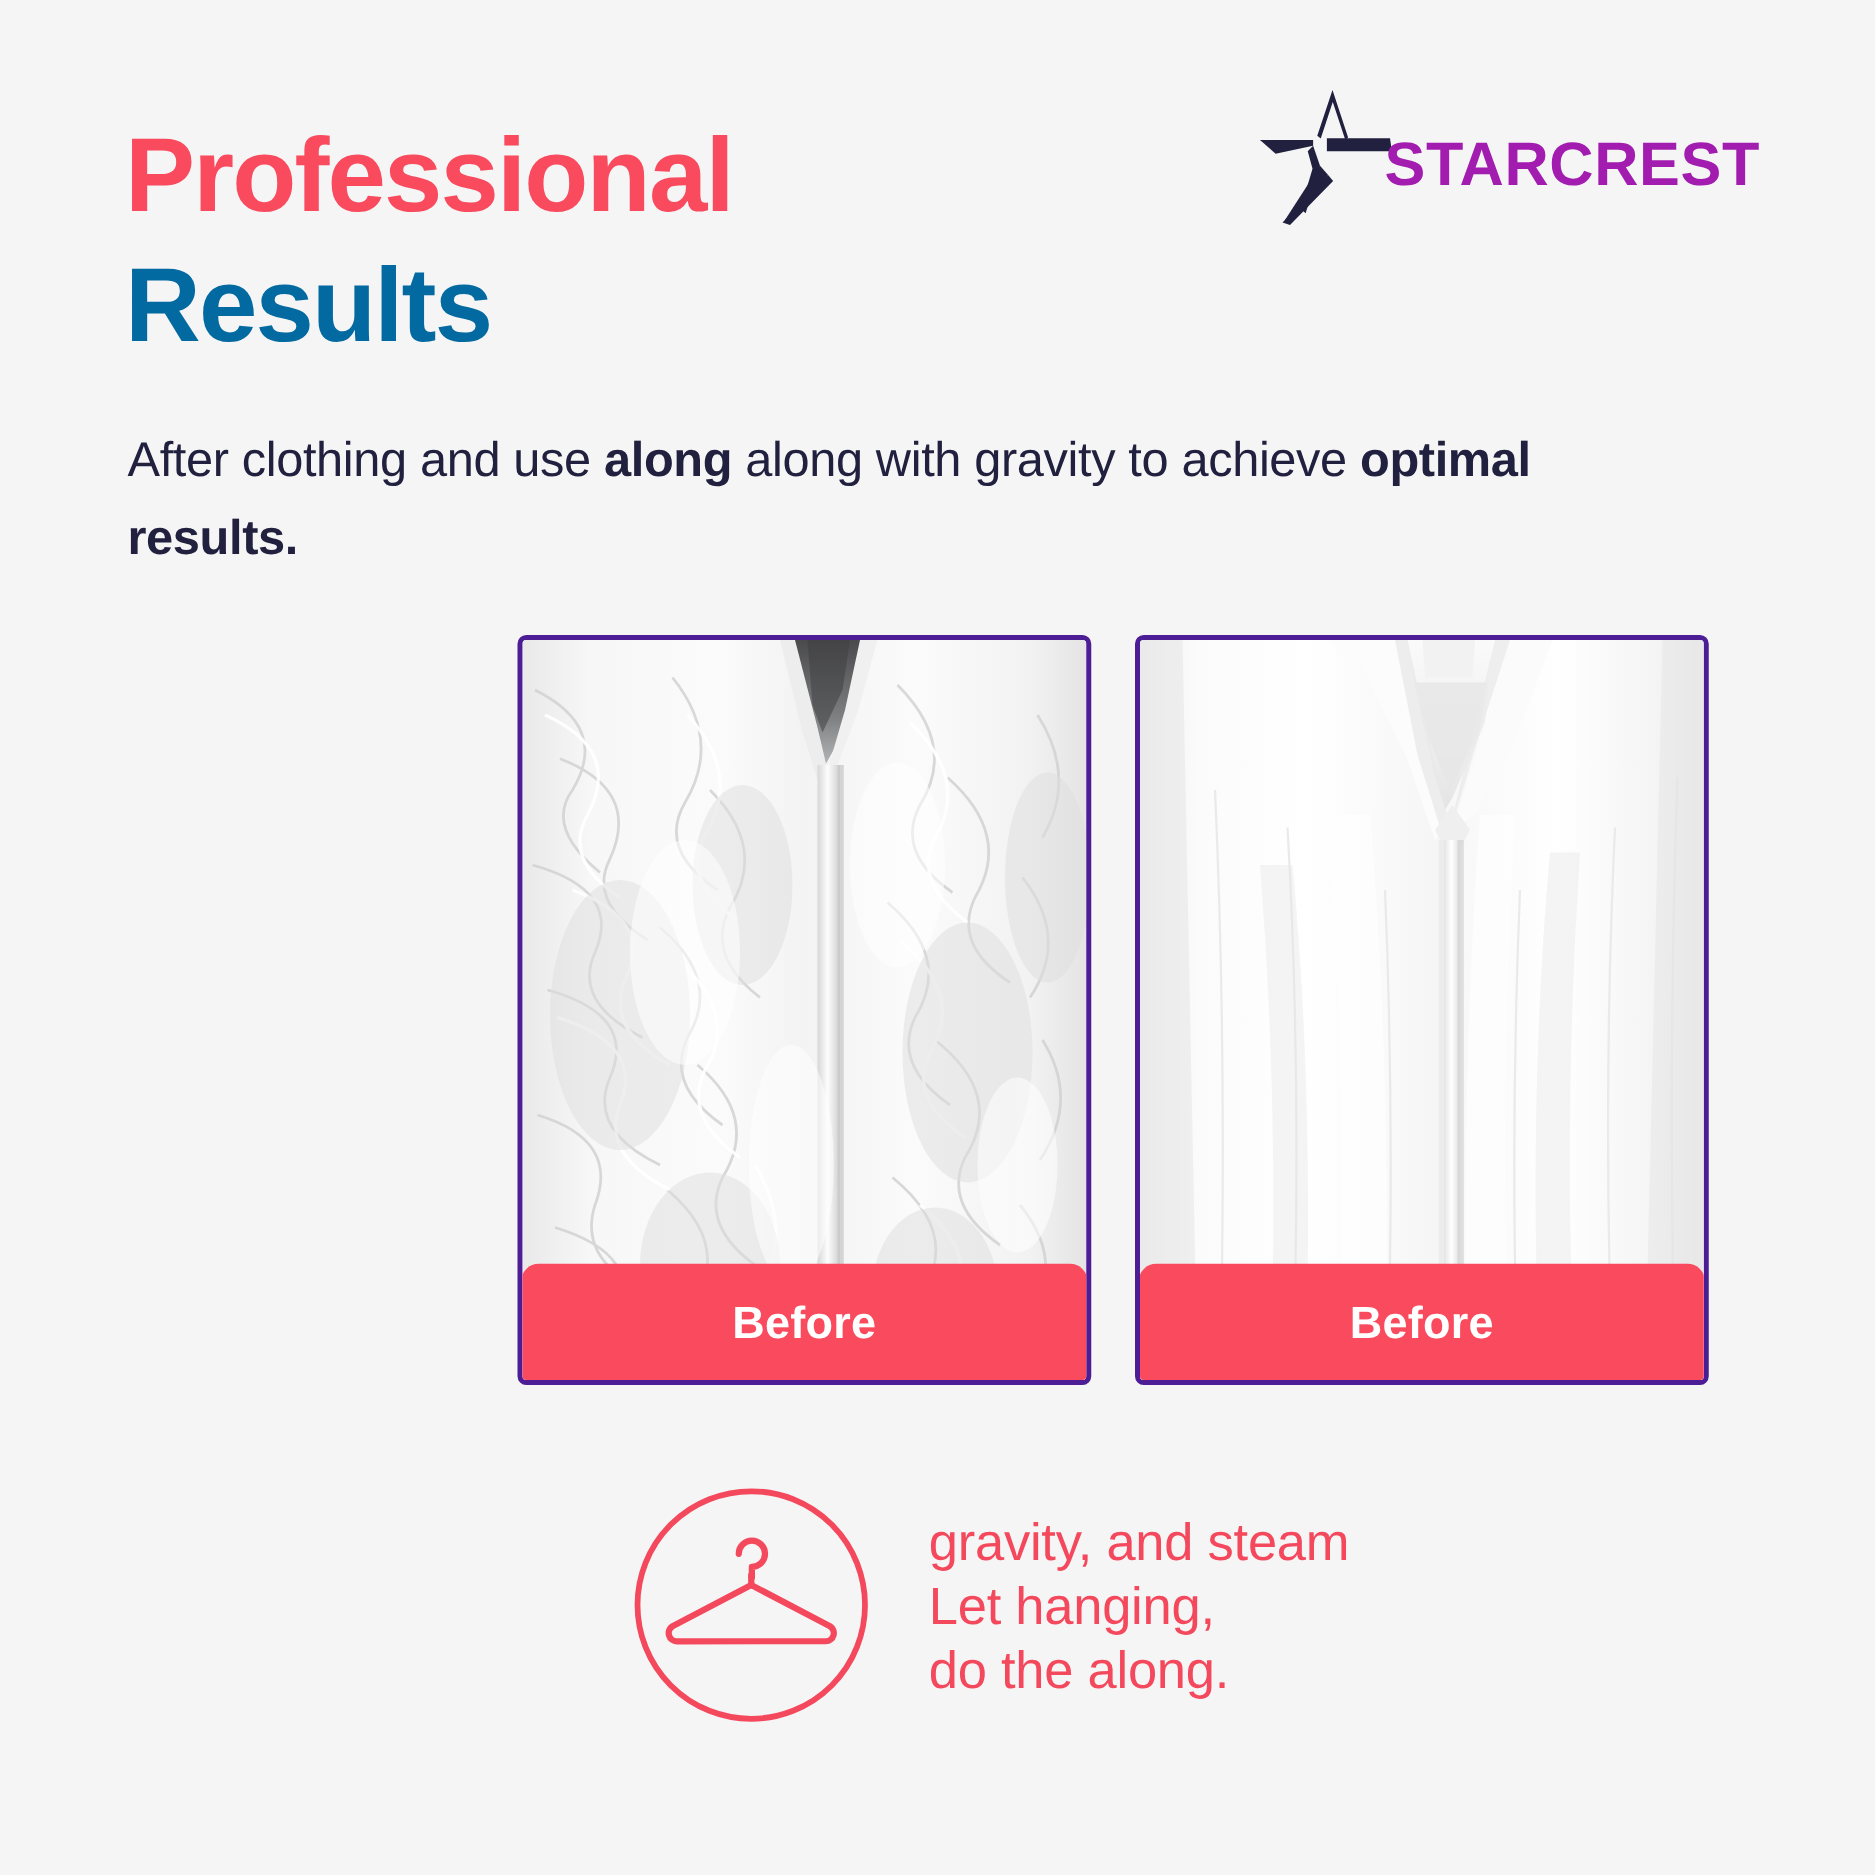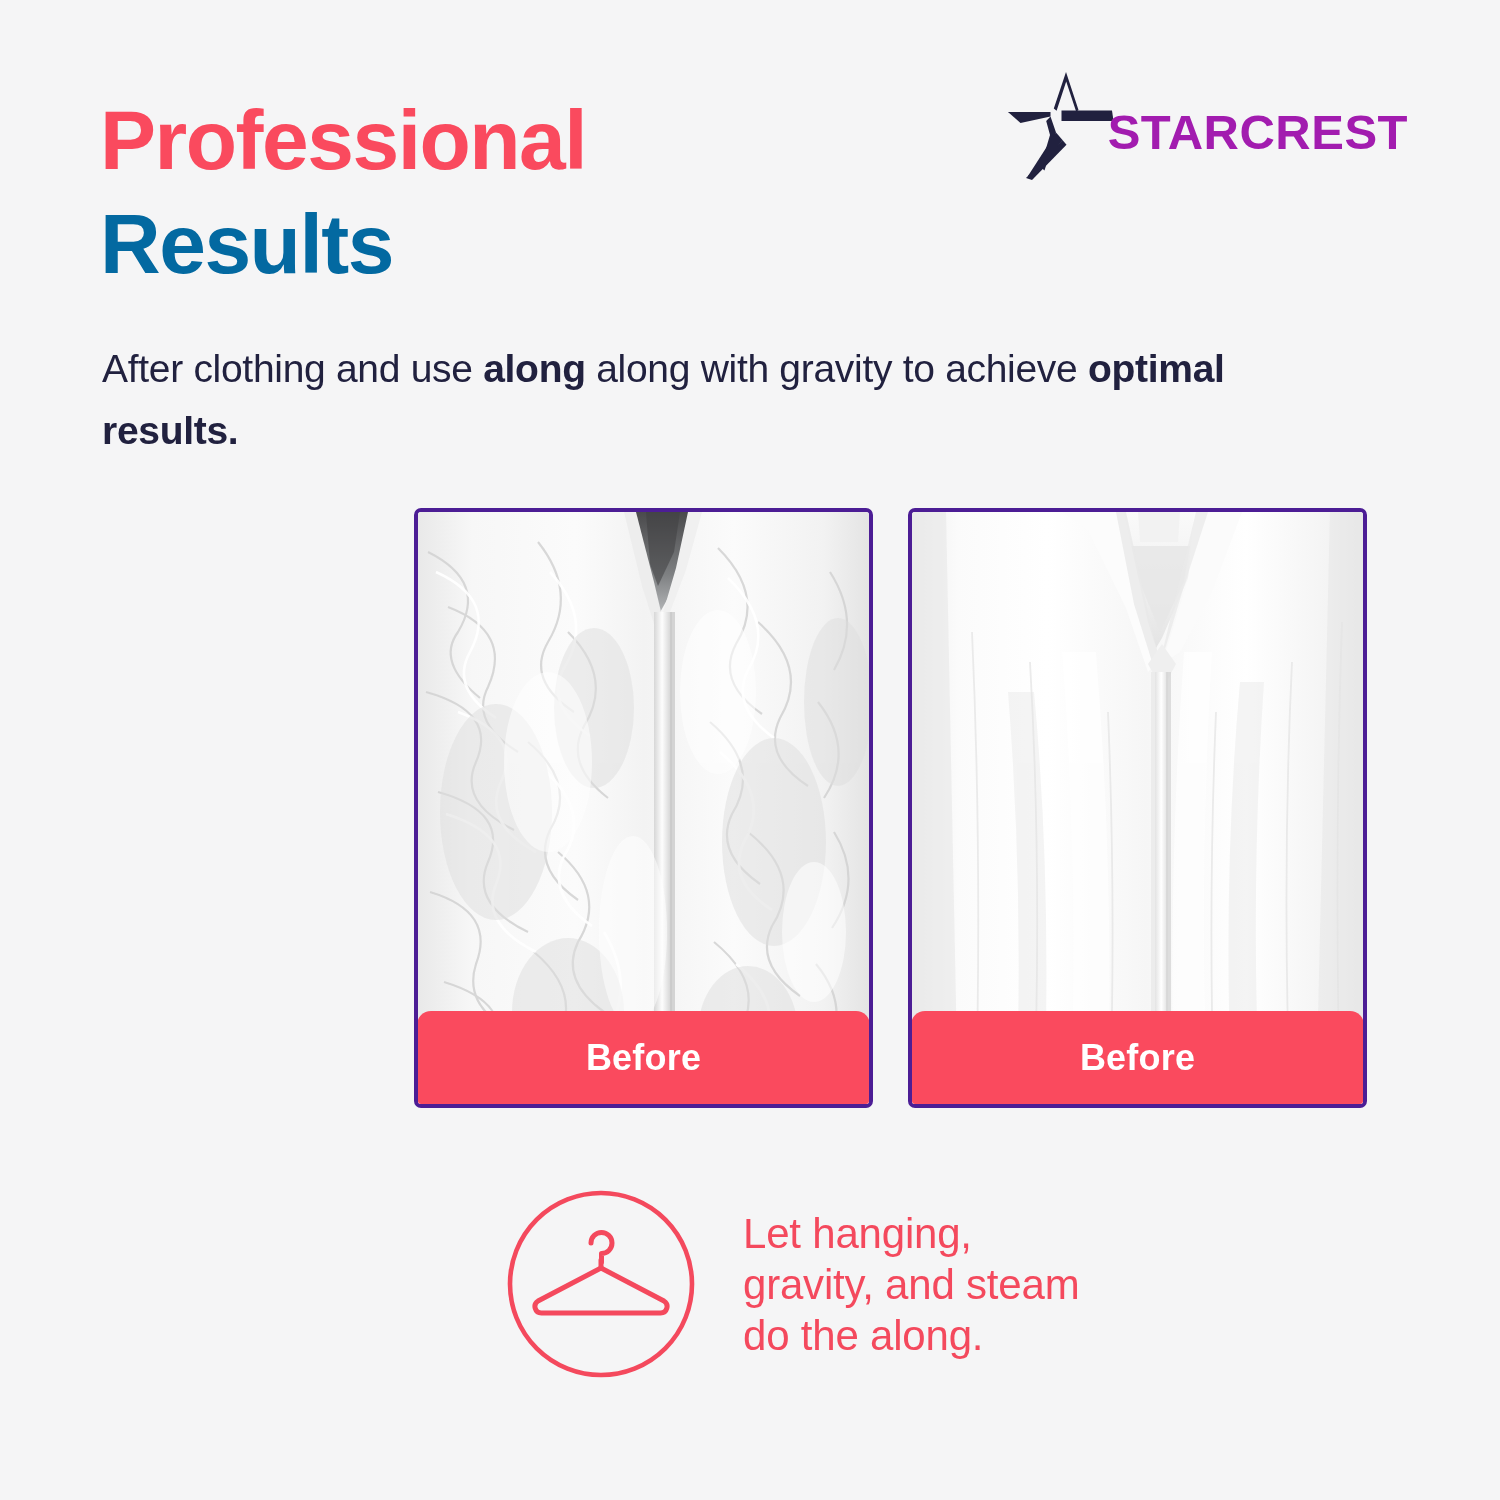--- a/index.html
+++ b/index.html
@@ -308,19 +308,19 @@
   </div>
 
   <div class="footer">
     <svg class="hanger-badge" viewBox="0 0 192 192">
       <circle cx="96" cy="96" r="91" fill="none" stroke="#f4495d" stroke-width="4.6"></circle>
       <path d="M96 72 L96 80" fill="none" stroke="#f4495d" stroke-width="5" stroke-linecap="round"></path>
       <path d="M86 55 a10.5 10.5 0 1 1 10.5 10.5 L96.5 74" fill="none" stroke="#f4495d" stroke-width="5" stroke-linecap="round" stroke-linejoin="round"></path>
       <path d="M96 80 L159 113 a6.5 6.5 0 0 1 -3.4 12 L36.4 125 a6.5 6.5 0 0 1 -3.4 -12 Z" fill="none" stroke="#f4495d" stroke-width="5" stroke-linejoin="round"></path>
     </svg>
     <div class="footer-text">
+      <span>gravity, and steam</span>
       <span>Let hanging,</span>
-      <span>gravity, and steam</span>
       <span>do the along.</span>
     </div>
   </div>
 
 </div>
 
 </body></html>

